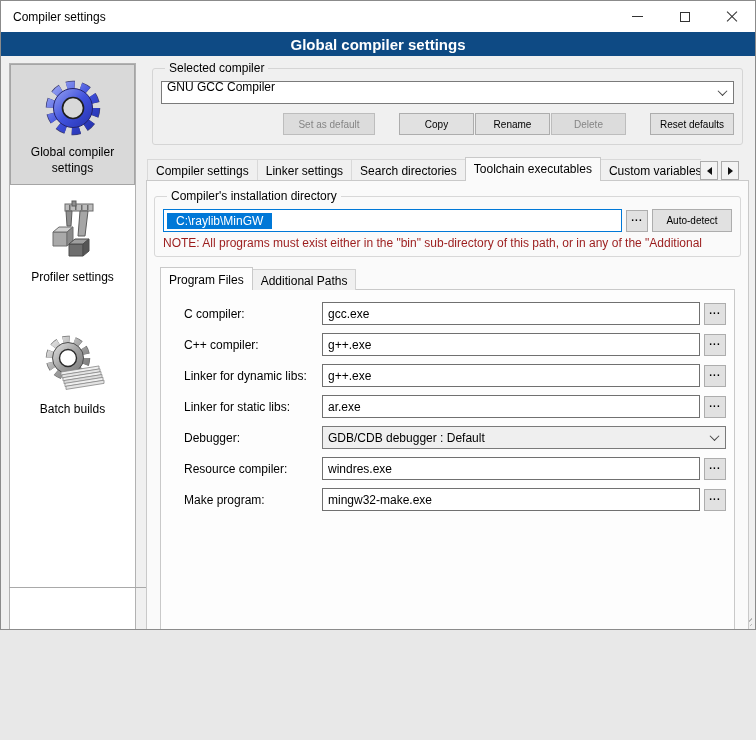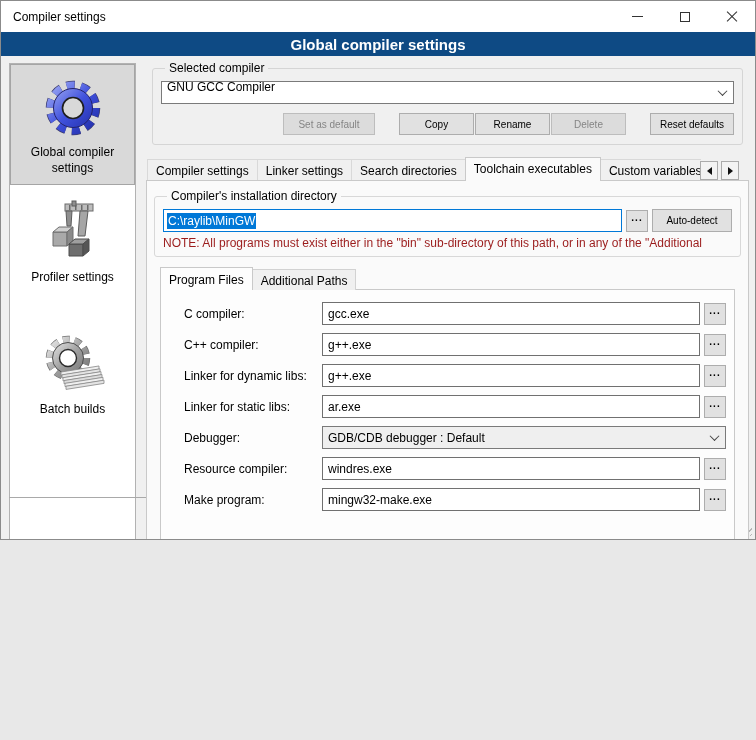--- a/index.html
+++ b/index.html
@@ -1,19 +1,19 @@
 <!DOCTYPE html>
 <html><head>
 <meta charset="utf-8">
 <style>
   * { box-sizing: border-box; margin: 0; padding: 0; }
   html,body { width:756px; height:740px; background:#e8e8e8; }
   body { font-family:"Liberation Sans", sans-serif; font-size:12px; color:#000; }
 
-  #window { position:relative; width:756px; height:540px; background:#f0f0f0;
+  #window { position:relative; width:756px; height:630px; background:#f0f0f0;
             border:1px solid #8b8b8b; overflow:hidden; }
 
   
   .titlebar { position:absolute; top:0; left:0; right:0; height:31px; background:#ffffff;
               display:flex; align-items:center; }
   .titlebar-title { padding-left:12px; font-size:12px; }
   .win-controls { margin-left:auto; display:flex; height:100%; }
   .win-btn { width:47px; height:100%; display:flex; align-items:center; justify-content:center; }
   .glyph-min { width:11px; height:1px; background:#333; }
   .glyph-max { width:10px; height:10px; border:1px solid #333; }
@@ -81,21 +81,21 @@
 
   .outer-page { position:relative; z-index:2; margin-top:-1px; height:512px;
                 background:#fafafa; border:1px solid #c9c9c9; }
 
   
   .inst-dir { margin:8px 7px 0 7px; padding:4px 8px 6px 8px; border-color:#d8d8d8; }
   .dir-row { display:flex; align-items:center; gap:4px; margin-top:2px; }
   .dir-input { flex:1; height:23px; border:1px solid #0078d7; background:#fff;
                display:flex; align-items:center; padding:0 3px; overflow:hidden;
                white-space:nowrap; }
-  .dir-input .selected-text { background:#0078d7; color:#fff; padding:1px 1px; }
+  .dir-input .selected-text { background:#0078d7; color:#fff; padding:1px 9px; }
   .browse-btn { width:22px; height:22px; font-weight:bold; letter-spacing:1px;
                 padding-bottom:6px; }
   .b-autodetect { width:80px; height:23px; }
   .note-line { margin-top:4px; color:#9b1c1c; white-space:nowrap; overflow:hidden; }
 
   
   .inner-tabbar { display:flex; margin:10px 0 0 13px; height:23px; position:relative; z-index:2; }
   .itab { padding:3px 8px 0 8px; height:21px; margin-top:2px; background:#f0f0f0;
           border:1px solid #d2d2d2; border-bottom:none; line-height:16px; }
   .itab + .itab { margin-left:-1px; }

